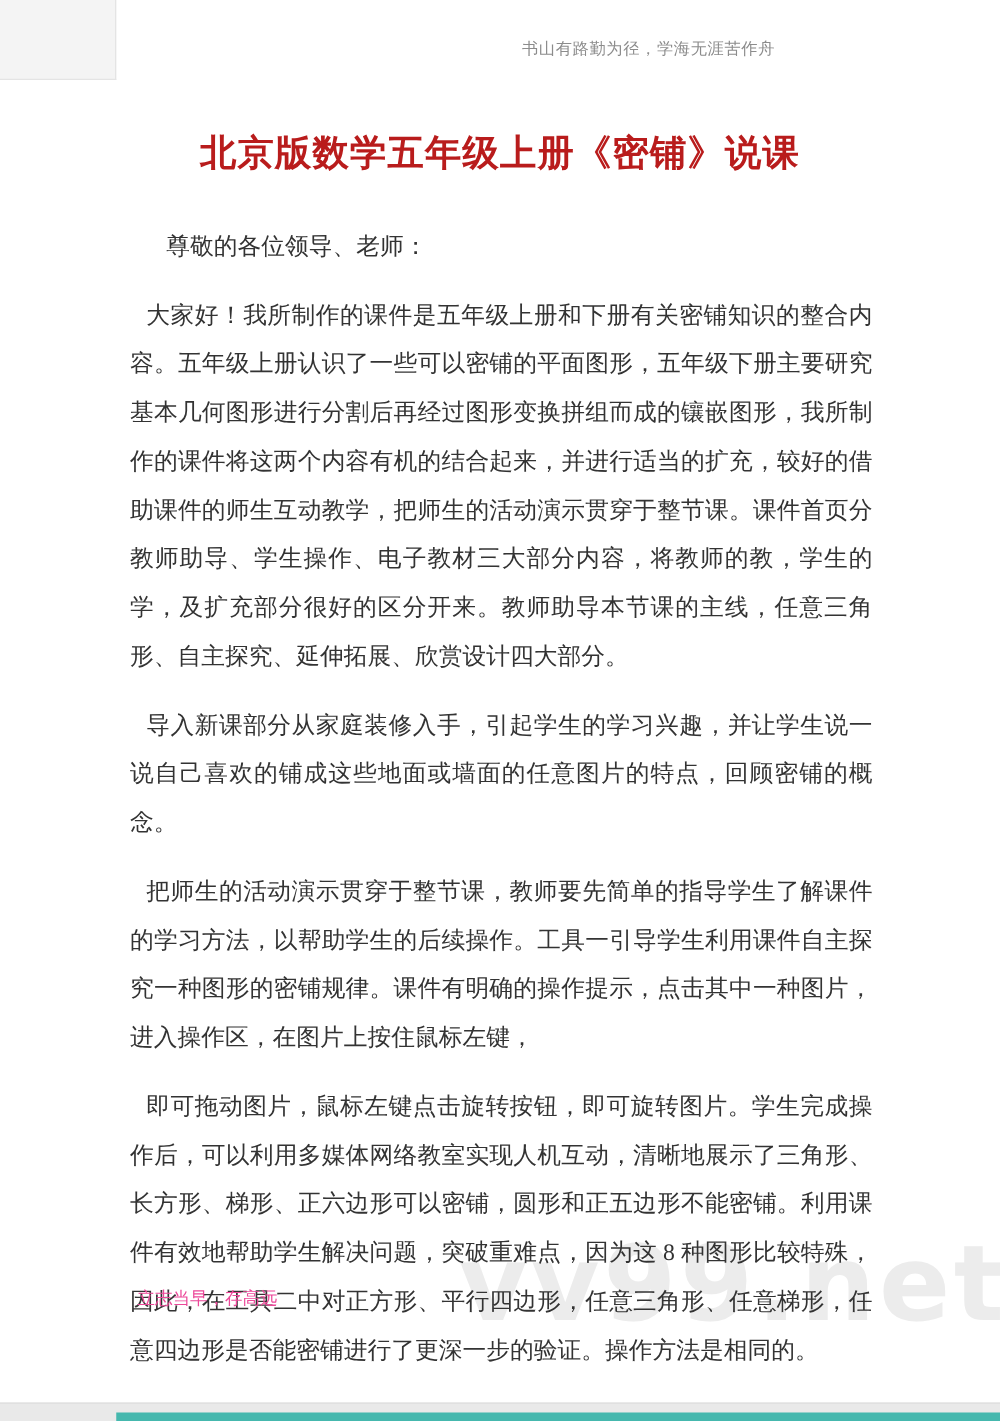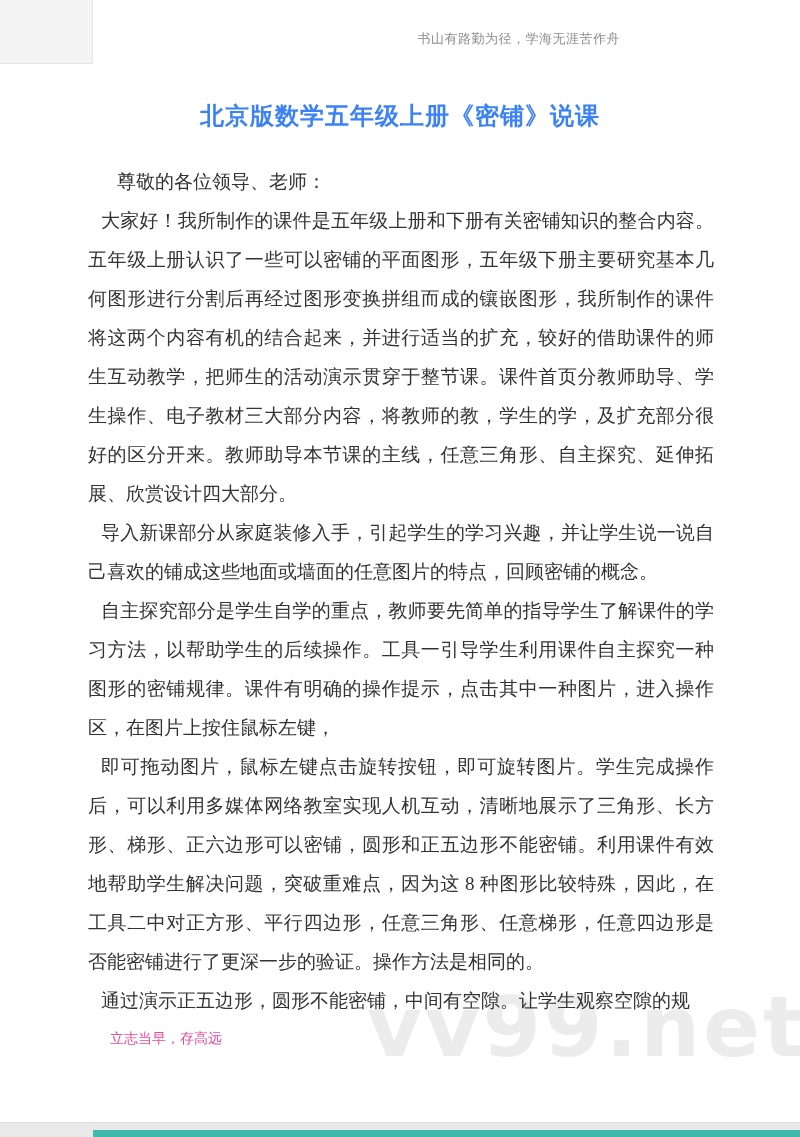--- a/index.html
+++ b/index.html
@@ -26,31 +26,31 @@
     position:absolute;top:30px;right:92px;
     font-size:13px;color:#8c8c8c;
     letter-spacing:0.5px;
     font-family:"Liberation Serif","DejaVu Serif",serif;
   }
   .doc-title{
     position:absolute;left:0;top:84px;width:800px;
     text-align:center;
     font-family:"Liberation Sans","DejaVu Sans",sans-serif;
     font-weight:bold;
-    font-size:24px;
-    color:#3b82f6;
+    font-size:29px;
+    color:#b91c1c;
     letter-spacing:1px;
   }
   .body-text{
     position:absolute;left:88px;top:162px;width:626px;
     font-size:19px;line-height:39px;color:#333333;
     text-align:justify;
     z-index:2;
   }
-  .body-text p{margin:0;}
+  .body-text p{margin:16px;}
   .body-text p.first{ text-indent:29px; }
   .body-text p.indent{ text-indent:13px; }
   .watermark{
     position:absolute;left:367px;top:978px;
     font-family:"DejaVu Sans","Liberation Sans",sans-serif;
     font-weight:700;
     font-size:84px;
     letter-spacing:3px;
     color:#ececec;
     z-index:1;
@@ -85,21 +85,21 @@
   <div class="header-motto">书山有路勤为径，学海无涯苦作舟</div>
 
   <h1 class="doc-title">北京版数学五年级上册《密铺》说课</h1>
 
   <div class="watermark">vv99.net</div>
 
   <div class="body-text">
     <p class="first">尊敬的各位领导、老师：</p>
     <p class="indent">大家好！我所制作的课件是五年级上册和下册有关密铺知识的整合内容。五年级上册认识了一些可以密铺的平面图形，五年级下册主要研究基本几何图形进行分割后再经过图形变换拼组而成的镶嵌图形，我所制作的课件将这两个内容有机的结合起来，并进行适当的扩充，较好的借助课件的师生互动教学，把师生的活动演示贯穿于整节课。课件首页分教师助导、学生操作、电子教材三大部分内容，将教师的教，学生的学，及扩充部分很好的区分开来。教师助导本节课的主线，任意三角形、自主探究、延伸拓展、欣赏设计四大部分。</p>
     <p class="indent">导入新课部分从家庭装修入手，引起学生的学习兴趣，并让学生说一说自己喜欢的铺成这些地面或墙面的任意图片的特点，回顾密铺的概念。</p>
-    <p class="indent">自主探究部分是学生自学的重点，教师要先简单的指导学生了解课件的学习方法，以帮助学生的后续操作。工具一引导学生利用课件自主探究一种图形的密铺规律。课件有明确的操作提示，点击其中一种图片，进入操作区，在图片上按住鼠标左键，</p>
+    <p class="indent">把师生的活动演示贯穿于整节课，教师要先简单的指导学生了解课件的学习方法，以帮助学生的后续操作。工具一引导学生利用课件自主探究一种图形的密铺规律。课件有明确的操作提示，点击其中一种图片，进入操作区，在图片上按住鼠标左键，</p>
     <p class="indent">即可拖动图片，鼠标左键点击旋转按钮，即可旋转图片。学生完成操作后，可以利用多媒体网络教室实现人机互动，清晰地展示了三角形、长方形、梯形、正六边形可以密铺，圆形和正五边形不能密铺。利用课件有效地帮助学生解决问题，突破重难点，因为这 8 种图形比较特殊，因此，在工具二中对正方形、平行四边形，任意三角形、任意梯形，任意四边形是否能密铺进行了更深一步的验证。操作方法是相同的。</p>
     <p class="indent">通过演示正五边形，圆形不能密铺，中间有空隙。让学生观察空隙的规</p>
   </div>
 
   <div class="footer-motto">立志当早，存高远</div>
 
   <div class="bottom-gray-bar"></div>
   <div class="bottom-accent-bar"></div>
 
 </div>

